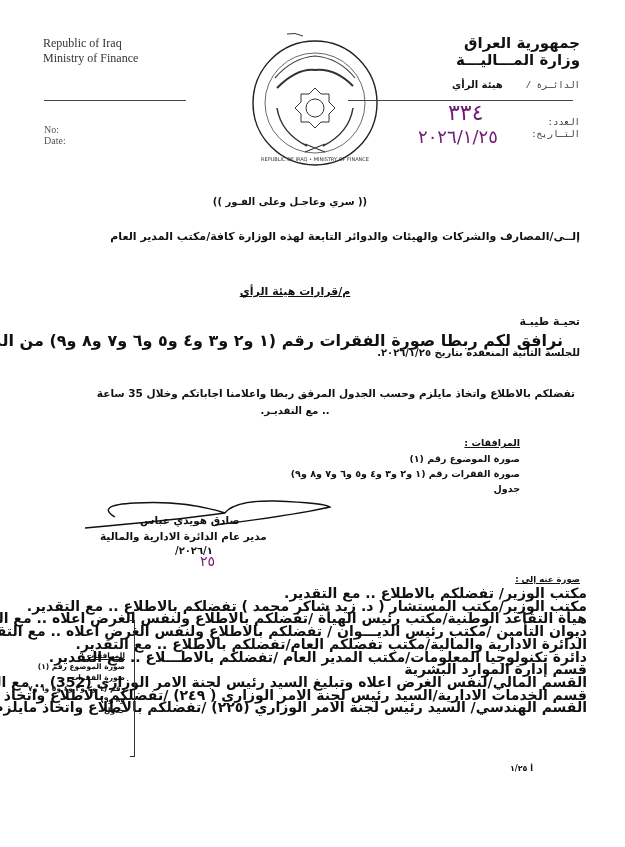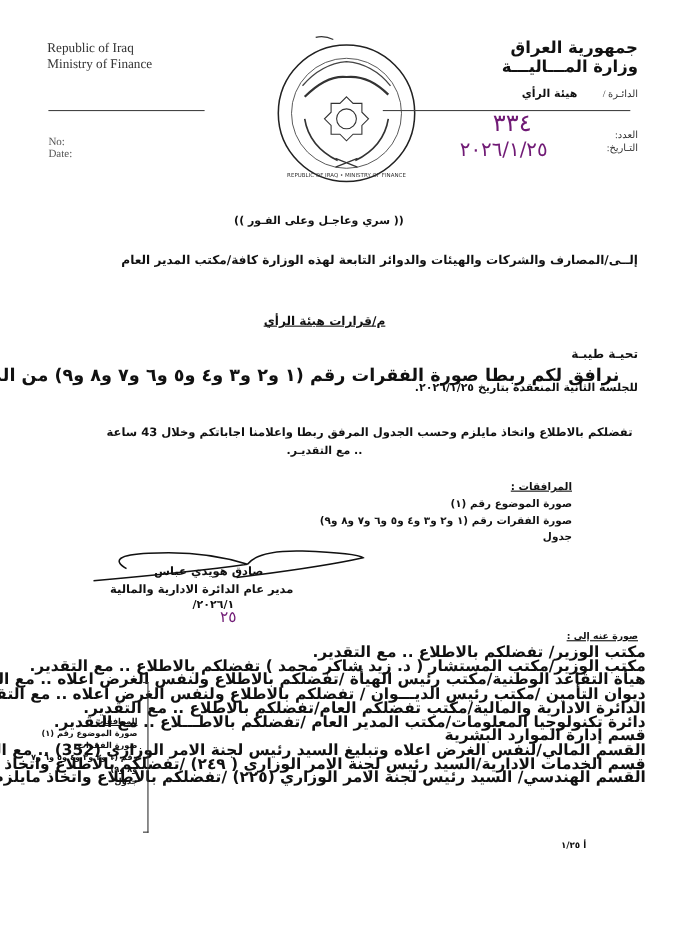--- a/index.html
+++ b/index.html
@@ -4,21 +4,21 @@
 <style>
   html, body { margin: 0; padding: 0; }
   body {
     width: 625px; height: 847px; background: #ffffff; position: relative; overflow: hidden;
     font-family: "DejaVu Sans", sans-serif; color: #111;
   }
   .abs { position: absolute; }
   .en { font-family: "Liberation Serif", serif; color: #333; font-size: 12px; line-height: 15px; }
   .en-small { font-family: "Liberation Serif", serif; color: #555; font-size: 10px; line-height: 11px; }
   .ar { direction: rtl; text-align: right; font-family: "DejaVu Sans", sans-serif; font-weight: bold; color: #111; white-space: nowrap; }
-  .ar-light { direction: rtl; text-align: left; font-family: Liberation Serif, serif; color: #333; white-space: nowrap; }
+  .ar-light { direction: rtl; text-align: left; font-family: Liberation Mono, monospace; color: #333; white-space: nowrap; }
   .hand { font-family: "DejaVu Sans", sans-serif; color: #701a75; white-space: nowrap; }
   .rule { position: absolute; height: 1px; background: #444; }
   .u { text-decoration: underline; }
   .seal { position: absolute; left: 247px; top: 28px; width: 136px; height: 140px; }
   .bracket { position: absolute; border: 1px solid #333; border-left: none; }
 </style>
 </head>
 <body>
 
 <div class="abs en" style="left:43px; top:36px;">
@@ -66,21 +66,21 @@
 <div class="abs ar" style="left:200px; width:180px; top:196px; text-align:center; font-size:10px;">(( سري وعاجـل وعلى الفـور ))</div>
 
 <div class="abs ar" style="right:45px; top:230px; font-size:11px;">إلــى/المصارف والشركات والهيئات والدوائر التابعة لهذه الوزارة كافة/مكتب المدير العام</div>
 
 <div class="abs ar u" style="left:230px; width:130px; top:285px; text-align:center; font-size:11px;">م/قرارات هيئة الرأي</div>
 
 <div class="abs ar" style="right:45px; top:315px; font-size:11px;">تحيـة طيبـة</div>
 <div class="abs ar" style="right:62px; top:331px; font-size:16px;">نرافق لكم ربطا صورة الفقرات رقم (١ و٢ و٣ و٤ و٥ و٦ و٧ و٨ و٩) من الموضوع رقم (١) من قرارات هيئة الرأي</div>
 <div class="abs ar" style="right:45px; top:347px; font-size:10px;">للجلسة الثانية المنعقدة بتاريخ ٢٠٢٦/١/٢٥.</div>
 
-<div class="abs ar" style="right:50px; top:387px; font-size:10.5px;">تفضلكم بالاطلاع واتخاذ مايلزم وحسب الجدول المرفق ربطا واعلامنا اجاباتكم وخلال 43 ساعة</div>
+<div class="abs ar" style="right:50px; top:387px; font-size:10.5px;">تفضلكم بالاطلاع واتخاذ مايلزم وحسب الجدول المرفق ربطا واعلامنا اجاباتكم وخلال 35 ساعة</div>
 <div class="abs ar" style="left:250px; width:90px; top:405px; font-size:10px; text-align:center;">.. مع التقديـر.</div>
 
 <div class="abs ar u" style="right:105px; top:437px; font-size:9.5px;">المرافقات :</div>
 <div class="abs ar" style="right:105px; top:451px; font-size:9.5px; line-height:15px;">
   <div>صورة الموضوع رقم (١)</div>
   <div>صورة الفقرات رقم (١ و٢ و٣ و٤ و٥ و٦ و٧ و٨ و٩)</div>
   <div>جدول</div>
 </div>
 
 <svg class="abs" style="left:75px; top:495px;" width="260" height="40" viewBox="0 0 260 40">

